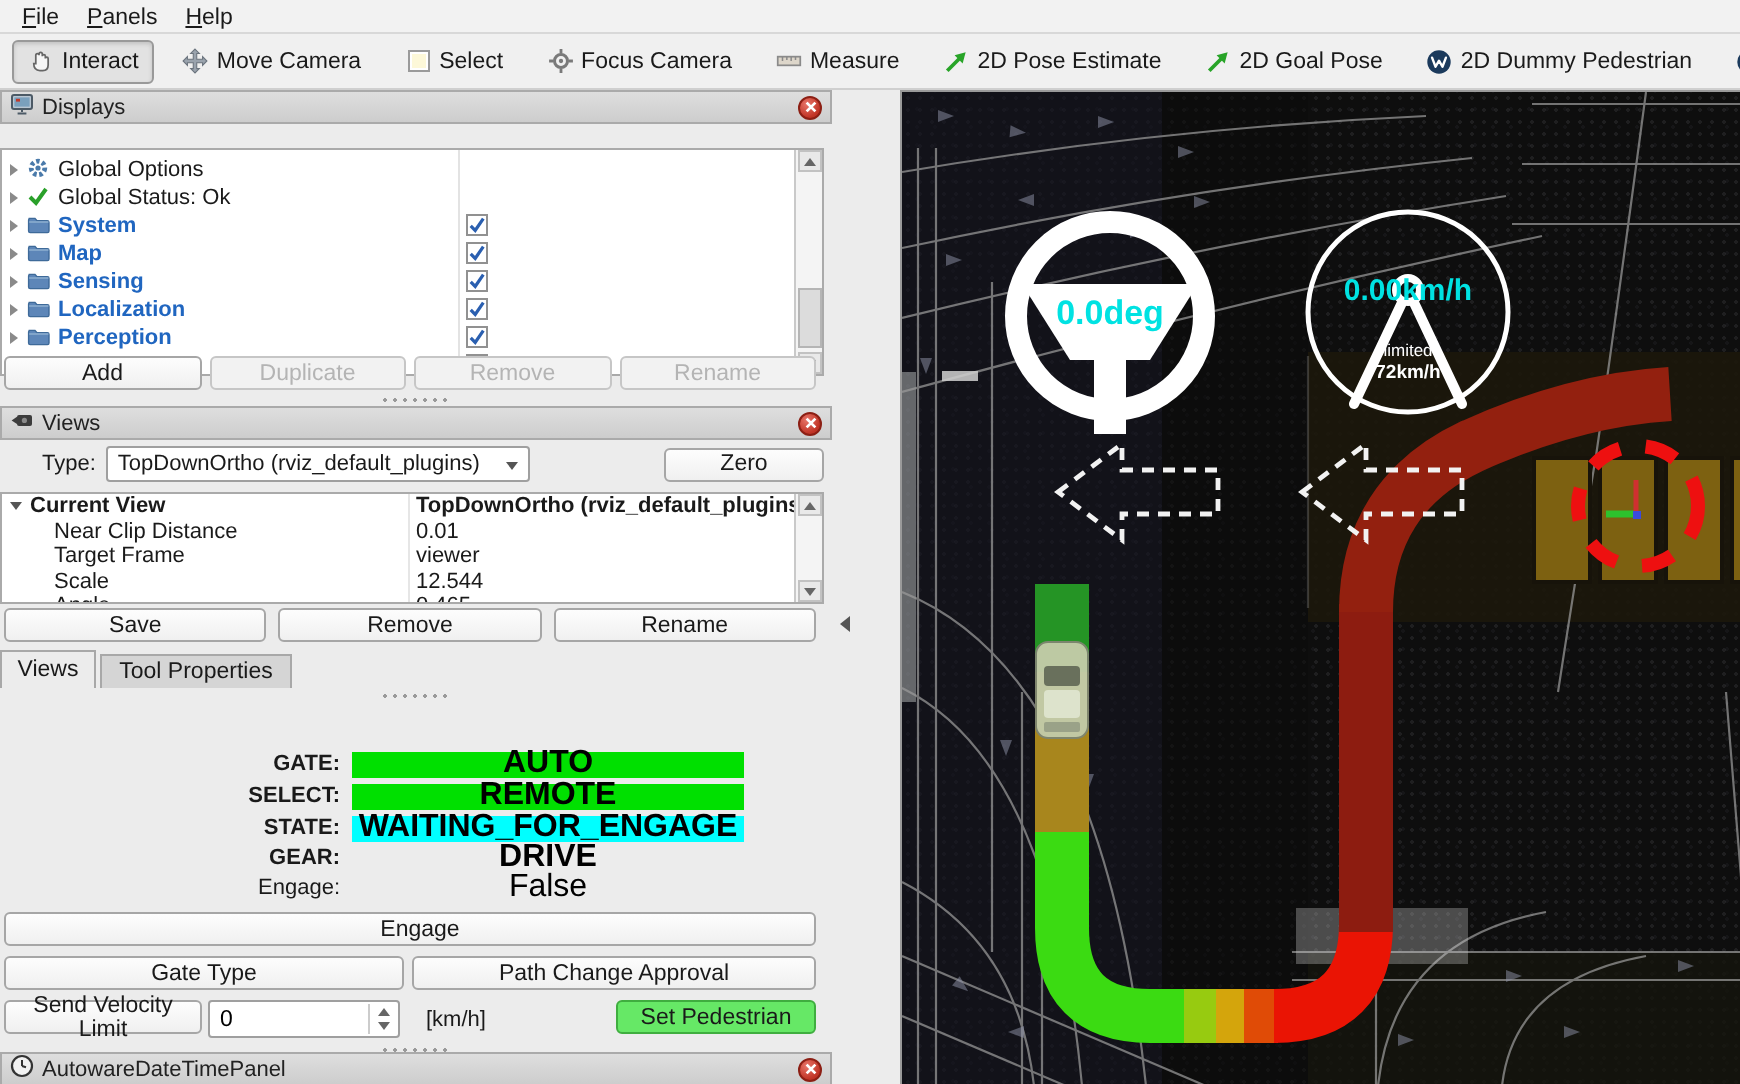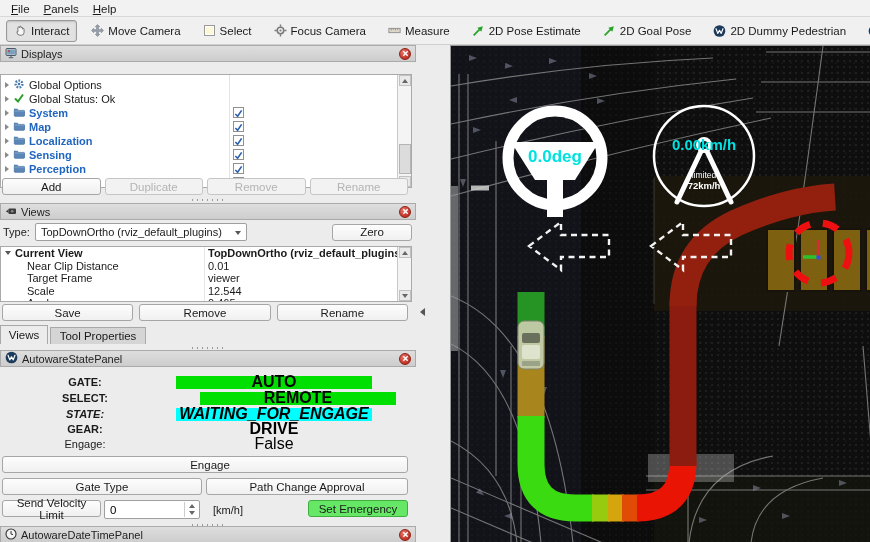--- a/index.html
+++ b/index.html
@@ -78,21 +78,21 @@
   .pdiv { position:absolute; top:0; bottom:0; left:203px; width:1px; background:#e6e6e6; }
 
   
   .tab { position:absolute; border:1px solid #a8a8a8; border-bottom:none; font-size:11.5px;
     display:flex; align-items:center; justify-content:center; }
   .tab.active { background:#ececec; height:19px; z-index:2; }
   .tab.inactive { background:#d5d5d5; height:17px; }
 
   
   .srow { position:absolute; left:0; width:416px; height:14px; display:flex; align-items:center; }
-  .slabel { width:176px; text-align:center; padding-right:6px; font-weight:bold; font-size:11px; }
+  .slabel { width:176px; text-align:right; padding-right:6px; font-weight:bold; font-size:11px; }
   .sbadge { width:196px; height:13px; display:flex; align-items:center; justify-content:center;
     font-weight:bold; font-size:16px; color:#000; }
   .badge-green { background:#00e000; }
   .badge-cyan { background:#00ffff; }
   .badge-none { background:transparent; }
 
   .spinbox { position:absolute; height:19px; background:#fff; border:1px solid #9f9f9f; border-radius:2px; }
   .spin-input { position:absolute; left:0; top:0; width:78px; height:17px; border:none; outline:none;
     font-family:"Liberation Sans",sans-serif; font-size:11.5px; padding-left:5px; background:transparent; }
   .spin-btns { position:absolute; right:1px; top:1px; width:14px; height:15px; border-left:1px solid #ccc;
@@ -262,32 +262,32 @@
           <span class="checkbox"><svg width="9" height="9" viewBox="0 0 10 10">
                 <path d="M1.5 5.5 L4 8 L8.5 1.5" fill="none" stroke="#2a5fb0" stroke-width="1.8"></path>
               </svg></span>
         </div>
         <div class="trow">
           <span class="expander"></span>
           <span><svg width="12" height="12" viewBox="0 0 12 12">
                 <path d="M1.3 3.2 h3.2 l1 1.2 h5.2 q.8 0 .8 .8 v4.3 q0 .8 -.8 .8 h-8.6 q-.8 0 -.8 -.8 v-5.5 q0 -.8 .8 -.8 z" fill="#5d86b8" stroke="#3e6a99" stroke-width=".7"></path>
                 <path d="M1.6 5 h9.6" stroke="#86a9cc" stroke-width=".9"></path>
               </svg></span>
-          <span class="tlabel folder-label">Localization</span>
+          <span class="tlabel folder-label">Sensing</span>
           <span class="checkbox"><svg width="9" height="9" viewBox="0 0 10 10">
                 <path d="M1.5 5.5 L4 8 L8.5 1.5" fill="none" stroke="#2a5fb0" stroke-width="1.8"></path>
               </svg></span>
         </div>
         <div class="trow">
           <span class="expander"></span>
           <span><svg width="12" height="12" viewBox="0 0 12 12">
                 <path d="M1.3 3.2 h3.2 l1 1.2 h5.2 q.8 0 .8 .8 v4.3 q0 .8 -.8 .8 h-8.6 q-.8 0 -.8 -.8 v-5.5 q0 -.8 .8 -.8 z" fill="#5d86b8" stroke="#3e6a99" stroke-width=".7"></path>
                 <path d="M1.6 5 h9.6" stroke="#86a9cc" stroke-width=".9"></path>
               </svg></span>
-          <span class="tlabel folder-label">Sensing</span>
+          <span class="tlabel folder-label">Localization</span>
           <span class="checkbox"><svg width="9" height="9" viewBox="0 0 10 10">
                 <path d="M1.5 5.5 L4 8 L8.5 1.5" fill="none" stroke="#2a5fb0" stroke-width="1.8"></path>
               </svg></span>
         </div>
         <div class="trow">
           <span class="expander"></span>
           <span><svg width="12" height="12" viewBox="0 0 12 12">
                 <path d="M1.3 3.2 h3.2 l1 1.2 h5.2 q.8 0 .8 .8 v4.3 q0 .8 -.8 .8 h-8.6 q-.8 0 -.8 -.8 v-5.5 q0 -.8 .8 -.8 z" fill="#5d86b8" stroke="#3e6a99" stroke-width=".7"></path>
                 <path d="M1.6 5 h9.6" stroke="#86a9cc" stroke-width=".9"></path>
               </svg></span>
@@ -338,21 +338,21 @@
       </span>
       <span class="panel-title">Views</span>
       <span class="close-btn">
         <svg width="7" height="7" viewBox="0 0 8 8">
             <path d="M1.5 1.5 L6.5 6.5 M6.5 1.5 L1.5 6.5" stroke="#fff" stroke-width="1.6"></path>
           </svg>
       </span>
     </div>
 
     <div class="type-row" style="top:175px;">
-      <span style="padding-left:3px;">Type:</span>
+      <span style="padding-left:21px;">Type:</span>
       <div class="dropdown" style="margin-left:5px; width:212px;">
         <span>TopDownOrtho (rviz_default_plugins)</span>
         <span class="dd-arrow"></span>
       </div>
       <button class="btn" style="margin-left:auto; margin-right:4px; width:80px;">Zero</button>
     </div>
 
     <div class="white-area" style="top:201px; height:56px;">
       <div class="pdiv"></div>
       <div class="prow">
@@ -390,44 +390,30 @@
       <button class="btn" style="flex:1;">Save</button>
       <button class="btn" style="flex:1;">Remove</button>
       <button class="btn" style="flex:1;">Rename</button>
     </div>
 
     <div class="tab active" style="top:280px; left:0; width:48px;">Views</div>
     <div class="tab inactive" style="top:282px; left:50px; width:96px;">Tool Properties</div>
 
     <div class="handle-dots" style="top:301px;"></div>
 
-    <div class="panel-header" style="top:305px;">
-      <span>
-        <svg width="13" height="13" viewBox="0 0 12 12">
-            <circle cx="6" cy="6" r="5.4" fill="#1b3a5c"></circle>
-            <path d="M2.8 4 L4.4 8.2 L6 5.4 L7.6 8.2 L9.2 4" fill="none" stroke="#fff" stroke-width="1.1" stroke-linecap="round" stroke-linejoin="round"></path>
-          </svg>
-      </span>
-      <span class="panel-title">AutowareStatePanel</span>
-      <span class="close-btn">
-        <svg width="7" height="7" viewBox="0 0 8 8">
-            <path d="M1.5 1.5 L6.5 6.5 M6.5 1.5 L1.5 6.5" stroke="#fff" stroke-width="1.6"></path>
-          </svg>
-      </span>
-    </div>
 
     <div class="srow" style="top:330px;">
       <span class="slabel">GATE:</span>
       <span class="sbadge badge-green">AUTO</span>
     </div>
-    <div class="srow" style="top:346px;gap:24px;">
+    <div class="srow" style="top:346px;">
       <span class="slabel">SELECT:</span>
       <span class="sbadge badge-green">REMOTE</span>
     </div>
-    <div class="srow" style="top:362px;font-style:italic;">
+    <div class="srow" style="top:362px;">
       <span class="slabel">STATE:</span>
       <span class="sbadge badge-cyan">WAITING_FOR_ENGAGE</span>
     </div>
     <div class="srow" style="top:377px;">
       <span class="slabel">GEAR:</span>
       <span class="sbadge badge-none">DRIVE</span>
     </div>
     <div class="srow" style="top:392px;">
       <span class="slabel" style="font-weight:normal;">Engage:</span>
       <span class="sbadge badge-none" style="font-weight:normal;">False</span>
@@ -439,21 +425,21 @@
 
     <button class="btn" style="position:absolute; top:455px; left:2px; width:99px;">Send Velocity Limit</button>
     <div class="spinbox" style="top:455px; left:104px; width:96px;">
       <input class="spin-input" value="0" style="">
       <div class="spin-btns">
         <span class="tri-up"></span>
         <span class="tri-down"></span>
       </div>
     </div>
     <span style="position:absolute; top:459px; left:213px;">[km/h]</span>
-    <button class="btn green" style="position:absolute; top:455px; left:308px; width:100px;">Set Emergency</button>
+    <button class="btn green" style="position:absolute; top:455px; left:308px; width:100px;">Set Pedestrian</button>
 
     <div class="handle-dots" style="top:478px;"></div>
 
     <div class="panel-header" style="top:481px;">
       <span>
         <svg width="12" height="12" viewBox="0 0 12 12">
             <circle cx="6" cy="6" r="5" fill="#f2f2f2" stroke="#333" stroke-width="1.1"></circle>
             <path d="M6 6 V3 M6 6 L8 6.6" stroke="#333" stroke-width="1"></path>
           </svg>
       </span>

